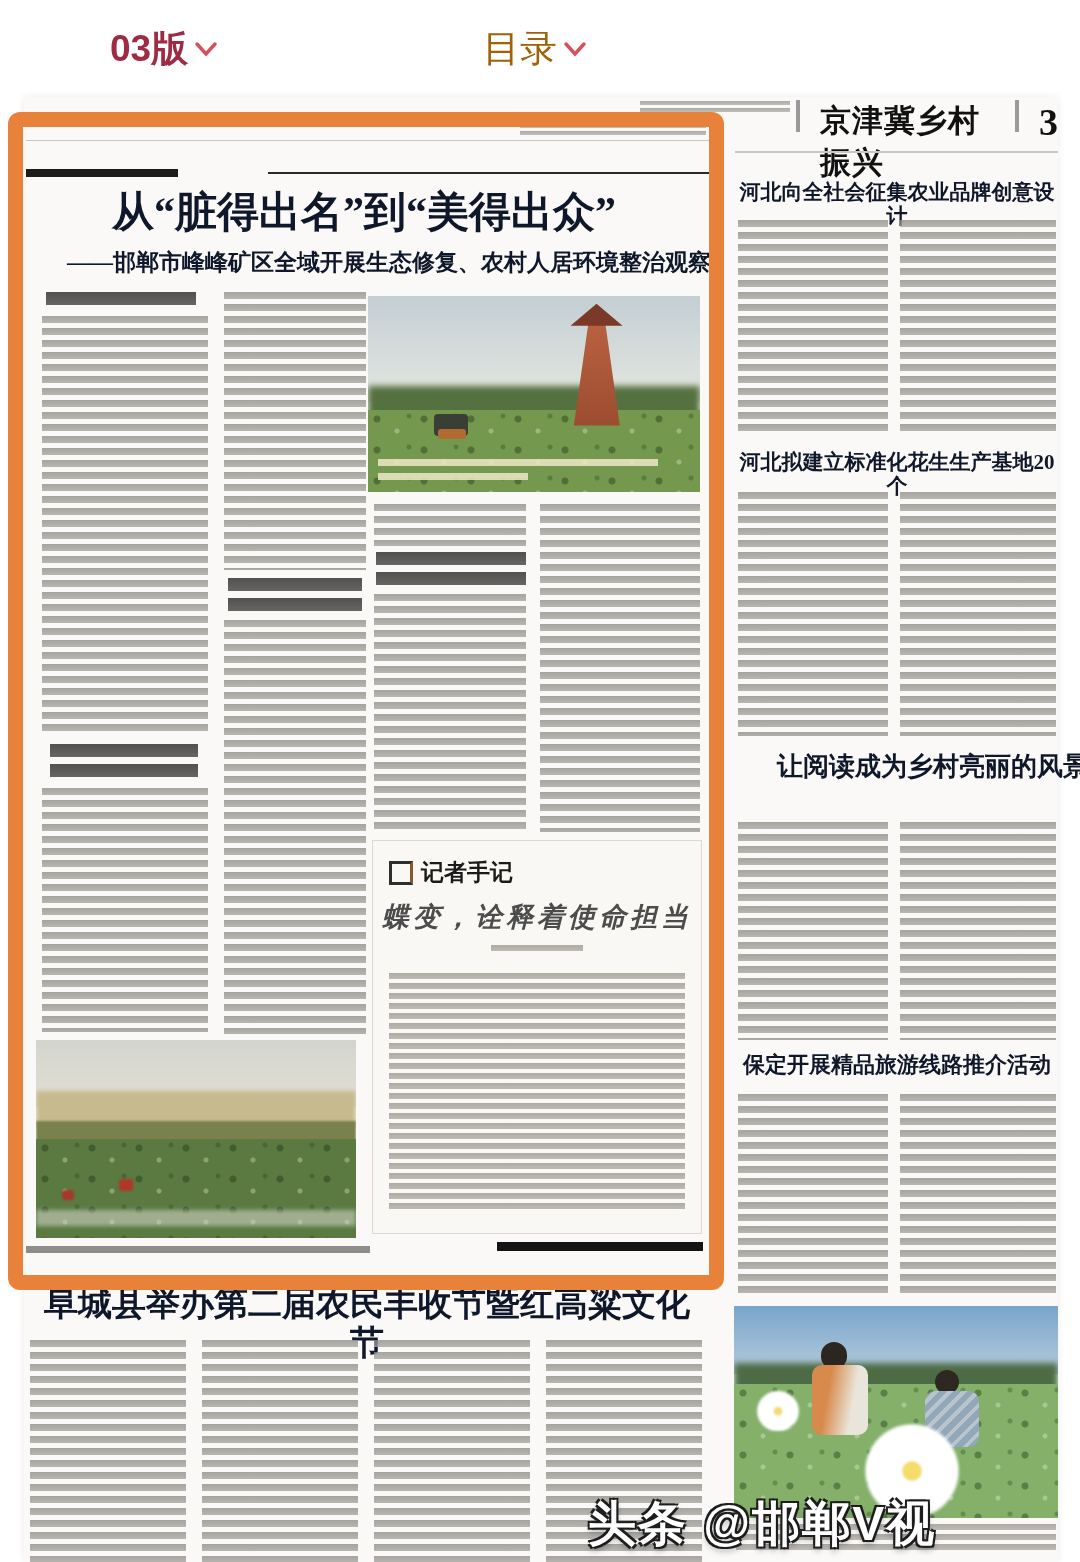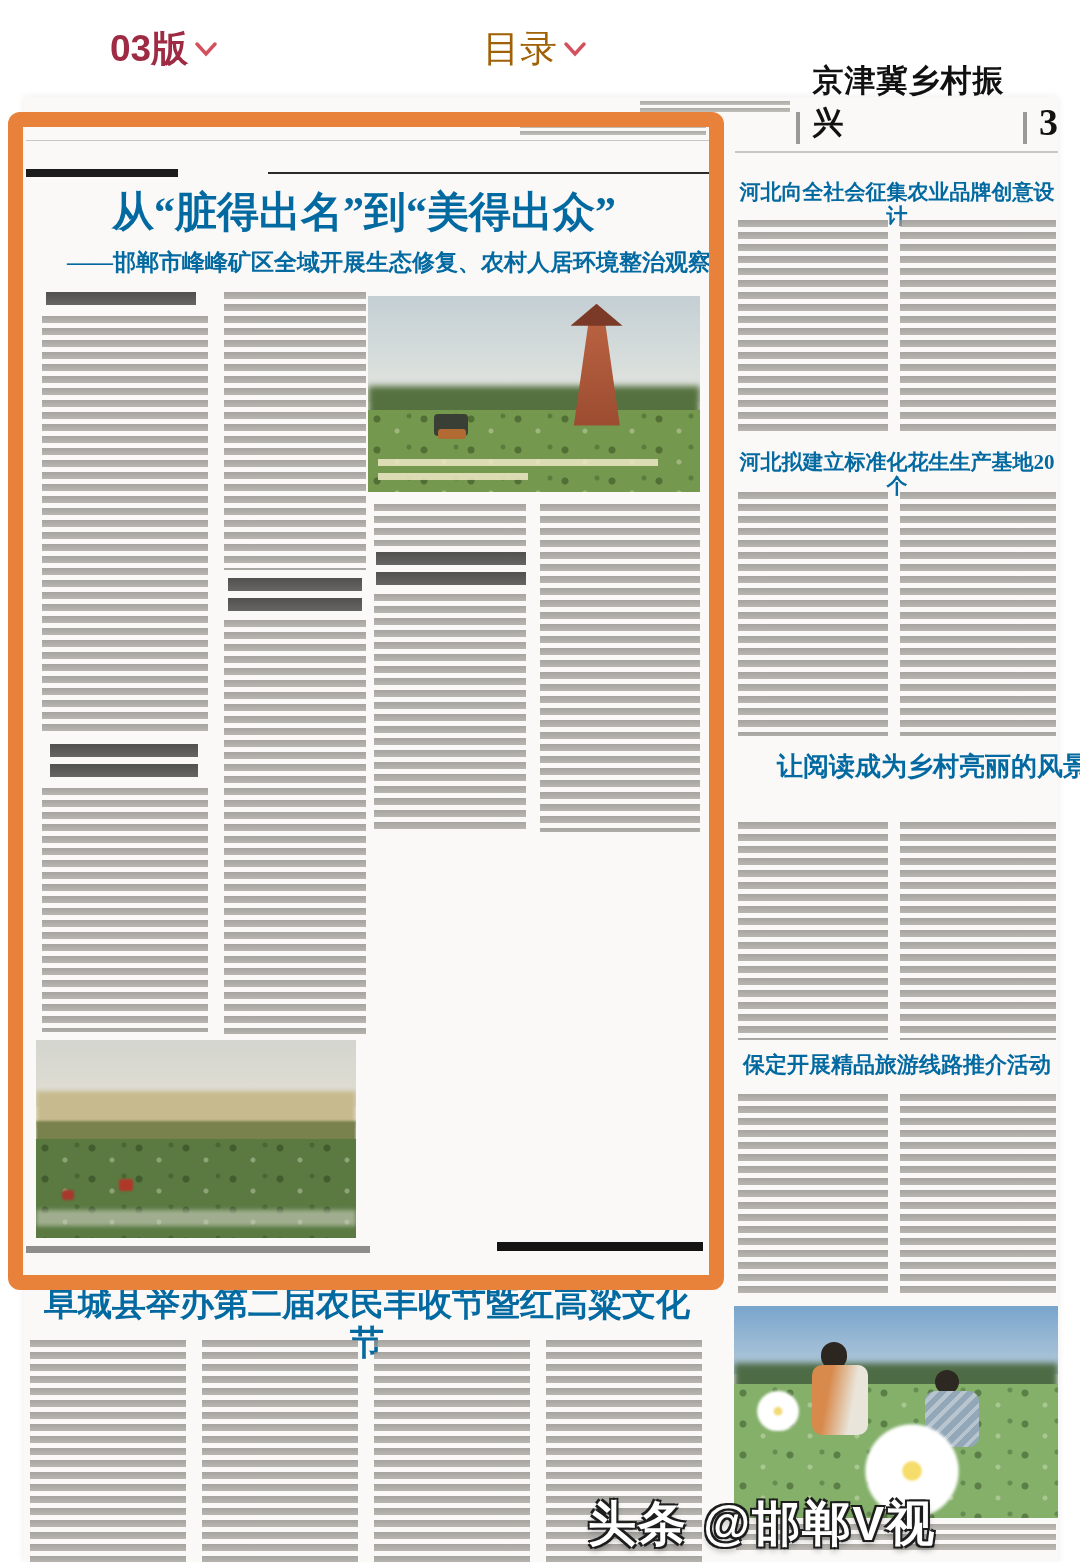--- a/index.html
+++ b/index.html
@@ -18,21 +18,21 @@
   .rule{background:#c9c7c3;}
   
   .tx{background:repeating-linear-gradient(to bottom,#8f8d88 0,#a7a49e 7px,rgba(0,0,0,0) 7px,rgba(0,0,0,0) 12px);
       filter:blur(.7px);opacity:.78;}
   .tx-sm{background:repeating-linear-gradient(to bottom,#94918b 0,#aaa79f 6px,rgba(0,0,0,0) 6px,rgba(0,0,0,0) 10px);
       filter:blur(.6px);opacity:.75;}
   .tx-head{background:repeating-linear-gradient(to bottom,#3a3a3a 0,#54524e 13px,rgba(0,0,0,0) 13px,rgba(0,0,0,0) 20px);
       filter:blur(.5px);opacity:.88;}
   .tx-tiny{background:repeating-linear-gradient(to bottom,#9a9893 0,#b3b0aa 4px,rgba(0,0,0,0) 4px,rgba(0,0,0,0) 7px);
       filter:blur(.5px);opacity:.8;}
-  .headline{color:#0369a1;font-weight:900;text-align:center;line-height:1.15;}
+  .headline{color:#0f172a;font-weight:900;text-align:center;line-height:1.15;}
   
   .hibox{left:8px;top:112px;width:686px;height:1148px;border:15px solid #e8823b;border-radius:12px;z-index:9;}
   
   .photo{overflow:hidden;}
   .speck{background-image:
       radial-gradient(circle at 9px 9px, rgba(25,45,15,.38) 3px, rgba(0,0,0,0) 4px),
       radial-gradient(circle at 29px 21px, rgba(245,245,225,.33) 2px, rgba(0,0,0,0) 3px),
       radial-gradient(circle at 41px 6px, rgba(30,60,20,.3) 2px, rgba(0,0,0,0) 3px);
       background-size:47px 31px;}
   
@@ -59,21 +59,21 @@
         <polyline points="3,3 12,13 21,3" fill="none" stroke="#d4505e" stroke-width="3.5" stroke-linecap="round"></polyline>
         </svg>
     </div>
   </div>
 
   <div class="abs paper"></div>
 
   <div class="abs tx-tiny" style="left:640px;top:101px;width:150px;height:12px;"></div>
   <div class="abs tx-tiny" style="left:520px;top:124px;width:186px;height:11px;"></div>
 
-  <div class="abs" style="left:796px;top:100px;width:262px;height:44px;display:flex;align-items:flex-end;justify-content:flex-end;gap:12px;">
+  <div class="abs" style="left:796px;top:100px;width:262px;height:44px;display:flex;align-items:flex-start;justify-content:flex-end;gap:20px;">
     <div style="width:5px;height:32px;background:#9a9a9a;"></div>
     <div class="serif" style="font-size:31px;font-weight:900;color:#111;letter-spacing:1px;">京津冀乡村振兴</div>
     <div style="width:5px;height:32px;background:#9a9a9a;"></div>
     <div class="serif" style="font-size:38px;font-weight:900;color:#111;">3</div>
   </div>
   <div class="abs rule" style="left:735px;top:151px;width:323px;height:2px;"></div>
 
   <div class="abs rule" style="left:26px;top:140px;width:692px;height:1px;"></div>
   <div class="abs" style="left:26px;top:169px;width:152px;height:8px;background:#1c1c1c;"></div>
   <div class="abs" style="left:268px;top:172px;width:446px;height:2px;background:#2a2a2a;"></div>
@@ -100,20 +100,29 @@
     <div class="abs" style="left:21%;top:68%;width:28px;height:10px;background:#b06a32;border-radius:3px;"></div>
     <div class="abs" style="left:10px;bottom:26px;width:280px;height:7px;background:#efe9c6;opacity:.85;filter:blur(.5px);"></div>
     <div class="abs" style="left:10px;bottom:12px;width:150px;height:7px;background:#efe9c6;opacity:.85;filter:blur(.5px);"></div>
   </div>
 
   <div class="abs tx" style="left:374px;top:504px;width:152px;height:42px;"></div>
   <div class="abs tx-head" style="left:376px;top:552px;width:150px;height:34px;"></div>
   <div class="abs tx" style="left:374px;top:594px;width:152px;height:238px;"></div>
   <div class="abs tx" style="left:540px;top:504px;width:160px;height:328px;"></div>
 
+  <div class="abs notesbox" style="left:372px;top:840px;width:328px;height:392px;">
+    <div class="abs" style="left:16px;top:16px;display:flex;align-items:center;gap:8px;">
+      <div style="width:18px;height:18px;border:3px solid #2e2e2e;border-right-color:#8a5a2a;"></div>
+      <div class="serif" style="font-size:23px;font-weight:900;color:#1b1b1b;">记者手记</div>
+    </div>
+    <div class="abs serif" style="left:0;top:58px;width:100%;text-align:center;font-size:27px;font-style:italic;font-weight:600;color:#4c4c4c;letter-spacing:4px;">蝶变，诠释着使命担当</div>
+    <div class="abs tx-sm" style="left:118px;top:104px;width:92px;height:10px;"></div>
+    <div class="abs tx-sm" style="left:16px;top:132px;width:296px;height:240px;"></div>
+  </div>
 
   <div class="abs photo" style="left:36px;top:1040px;width:320px;height:198px;">
     <div class="abs" style="left:0;top:0;width:100%;height:34%;background:linear-gradient(#d3d5ce,#e2dfd4);"></div>
     <div class="abs" style="left:0;top:26%;width:100%;height:18%;background:#c6ba8e;filter:blur(2px);"></div>
     <div class="abs" style="left:0;top:41%;width:100%;height:12%;background:#79814d;filter:blur(1px);"></div>
     <div class="abs speck" style="left:0;top:50%;width:100%;height:50%;background-color:#5a7a42;"></div>
     <div class="abs" style="left:26%;top:70%;width:14px;height:12px;background:#b03828;border-radius:3px;filter:blur(1px);"></div>
     <div class="abs" style="left:8%;top:76%;width:12px;height:10px;background:#a8382c;border-radius:3px;filter:blur(1px);"></div>
     <div class="abs" style="left:0;top:86%;width:100%;height:8%;background:#cfd2c2;opacity:.6;filter:blur(2px);"></div>
   </div>

